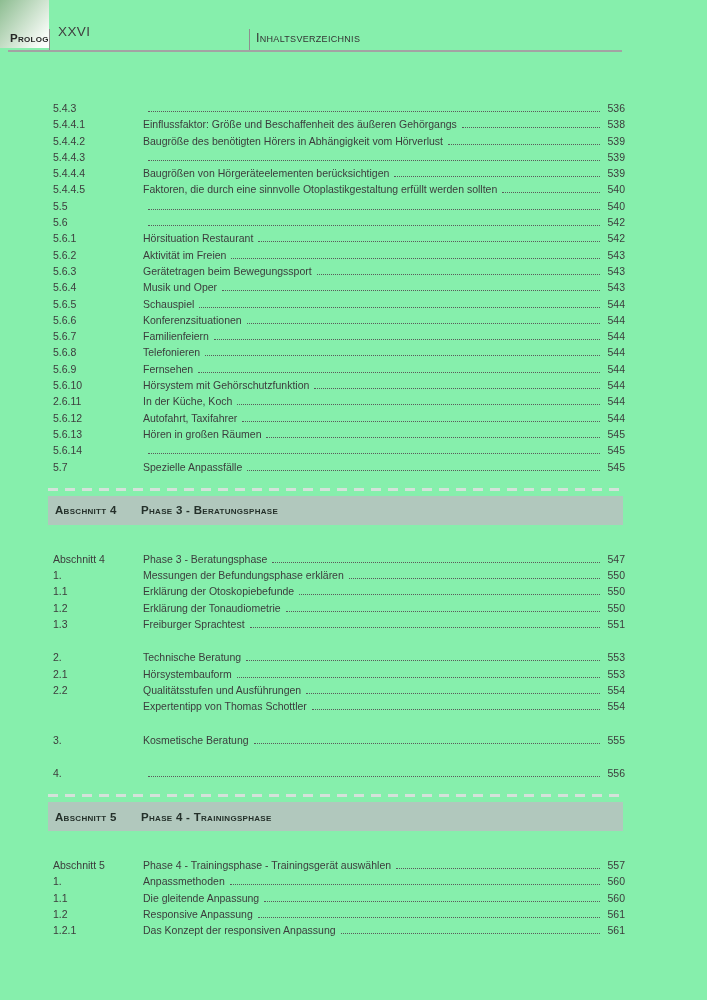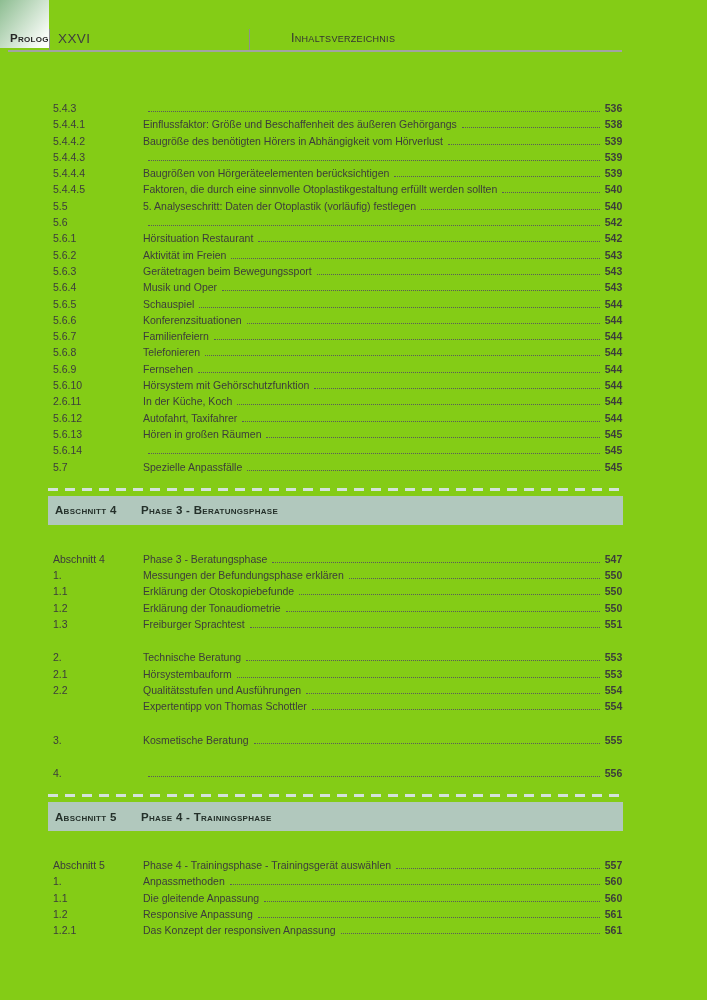--- a/index.html
+++ b/index.html
@@ -3,56 +3,56 @@
 <meta charset="utf-8">
 <style>
   html,body { margin:0; padding:0; background:#ffffff; }
   body {
     width:707px; height:1000px;
     font-family:"Liberation Sans", sans-serif;
     color:#3c3c3c;
     position:relative;
     overflow:hidden;
   }
-  .page { position:relative; width:707px; height:1000px; background:#84cc16; }
+  .page { position:relative; width:707px; height:1000px; background:#86efac; }
 
   
   .corner {
     position:absolute; left:0; top:0; width:49px; height:48px;
     background:linear-gradient(128deg, var(--corner_green,#8dbd91) 0%, #c9e0ca 48%, #f6faf6 85%, #ffffff 100%);
   }
 
   
   .prolog {
     position:absolute; left:10px; top:32px;
     font-variant:small-caps; font-weight:bold; font-size:11.5px;
     letter-spacing:.3px; color:#262626;
   }
   .vline { position:absolute; top:29px; height:22px; width:1px; background:#8f8f8f; }
   .v1 { left:49px; }
   .v2 { left:249px; }
-  .roman { position:absolute; left:58px; top:31px; font-size:13.5px; color:#3f3f3f; letter-spacing:.4px; }
+  .roman { position:absolute; left:58px; top:24px; font-size:13.5px; color:#3f3f3f; letter-spacing:.4px; }
   .htitle {
     position:absolute; left:256px; top:31px;
-    font-variant:small-caps; font-size:12.5px; color:#333; letter-spacing:.3px;margin-left:35px;
+    font-variant:small-caps; font-size:12.5px; color:#333; letter-spacing:.3px;
   }
   .hrule { position:absolute; left:8px; top:50px; width:614px; height:2px; background:#a3a3a3; }
 
   
   main { position:absolute; left:45px; top:100px; width:580px; }
 
   .row {
     display:flex; align-items:baseline;
     font-size:10.5px; line-height:16.3px; height:16.3px;
     white-space:nowrap;
   }
   .row .num { width:90px; flex:none;margin-left:8px; }
   .row .title { flex:none; }
   .leader { flex:1; border-bottom:1.6px dotted #5a5a5a; margin:0 2px 3px 5px; min-width:12px; }
-  .pageno { flex:none; min-width:23px; text-align:center;font-weight:bold; }
+  .pageno { flex:none; min-width:23px; text-align:right; }
 
   .group + .group { margin-top:17px; }
 
   .banner-block { margin-top:13px; margin-left:3px; width:575px; }
   .dashes {
     height:3px; margin-bottom:5px;
     background:repeating-linear-gradient(to right, var(--dash_green,#d4e2da) 0 10px, transparent 10px 17px);
   }
   .banner {
     height:29px; box-sizing:border-box;
@@ -120,21 +120,20 @@
 
   <div class="row">
     <span class="num">5.4.4.5</span>
     <span class="title">Faktoren, die durch eine sinnvolle Otoplastikgestaltung erfüllt werden sollten</span>
     <span class="leader"></span>
     <span class="pageno">540</span>
   </div>
 
   <div class="row">
     <span class="num">5.5</span>
-    <span class="title">5. Analyseschritt: Daten der Otoplastik (vorläufig) festlegen</span>
     <span class="leader"></span>
     <span class="pageno">540</span>
   </div>
 
   <div class="row">
     <span class="num">5.6</span>
     <span class="leader"></span>
     <span class="pageno">542</span>
   </div>
 

